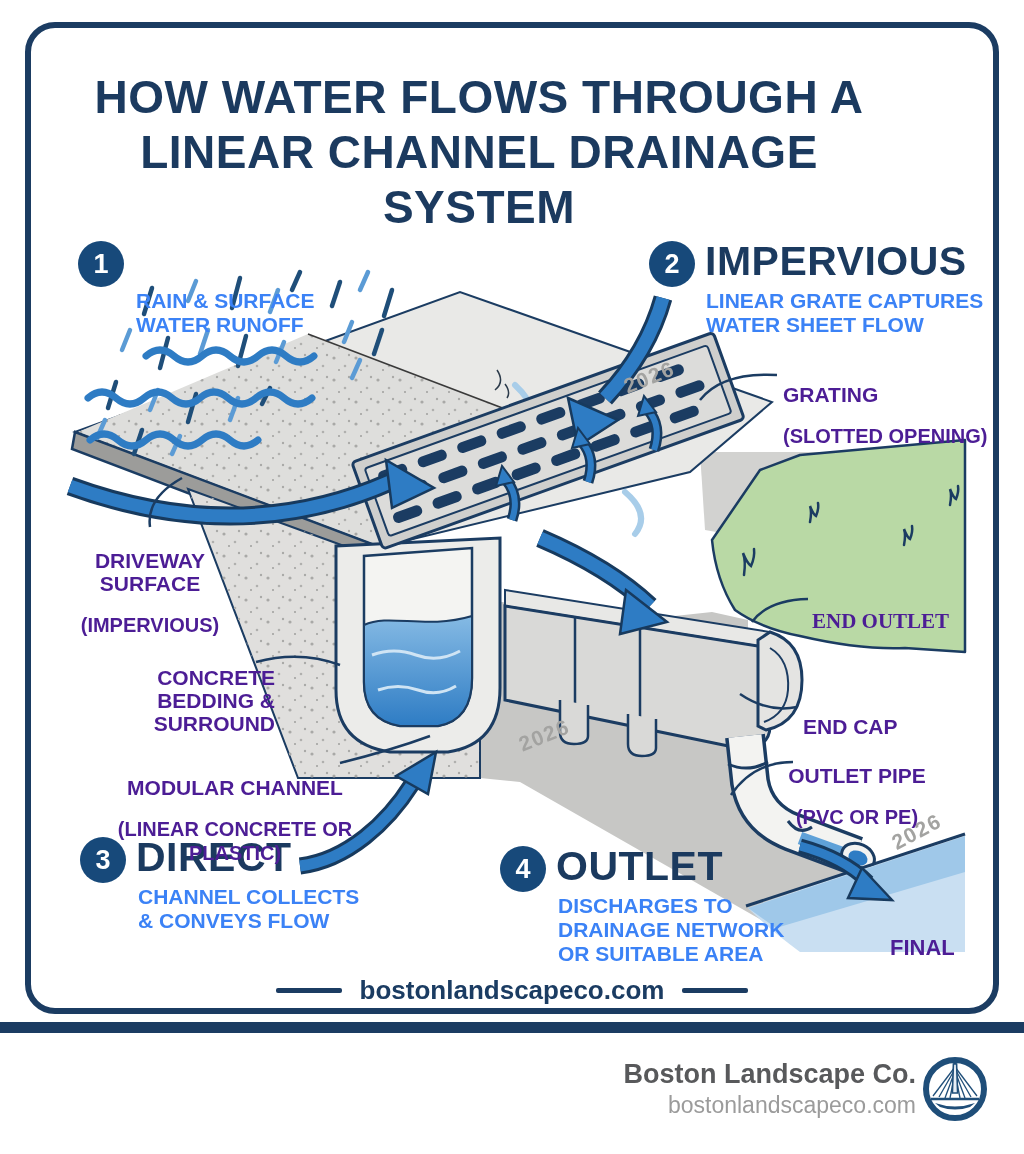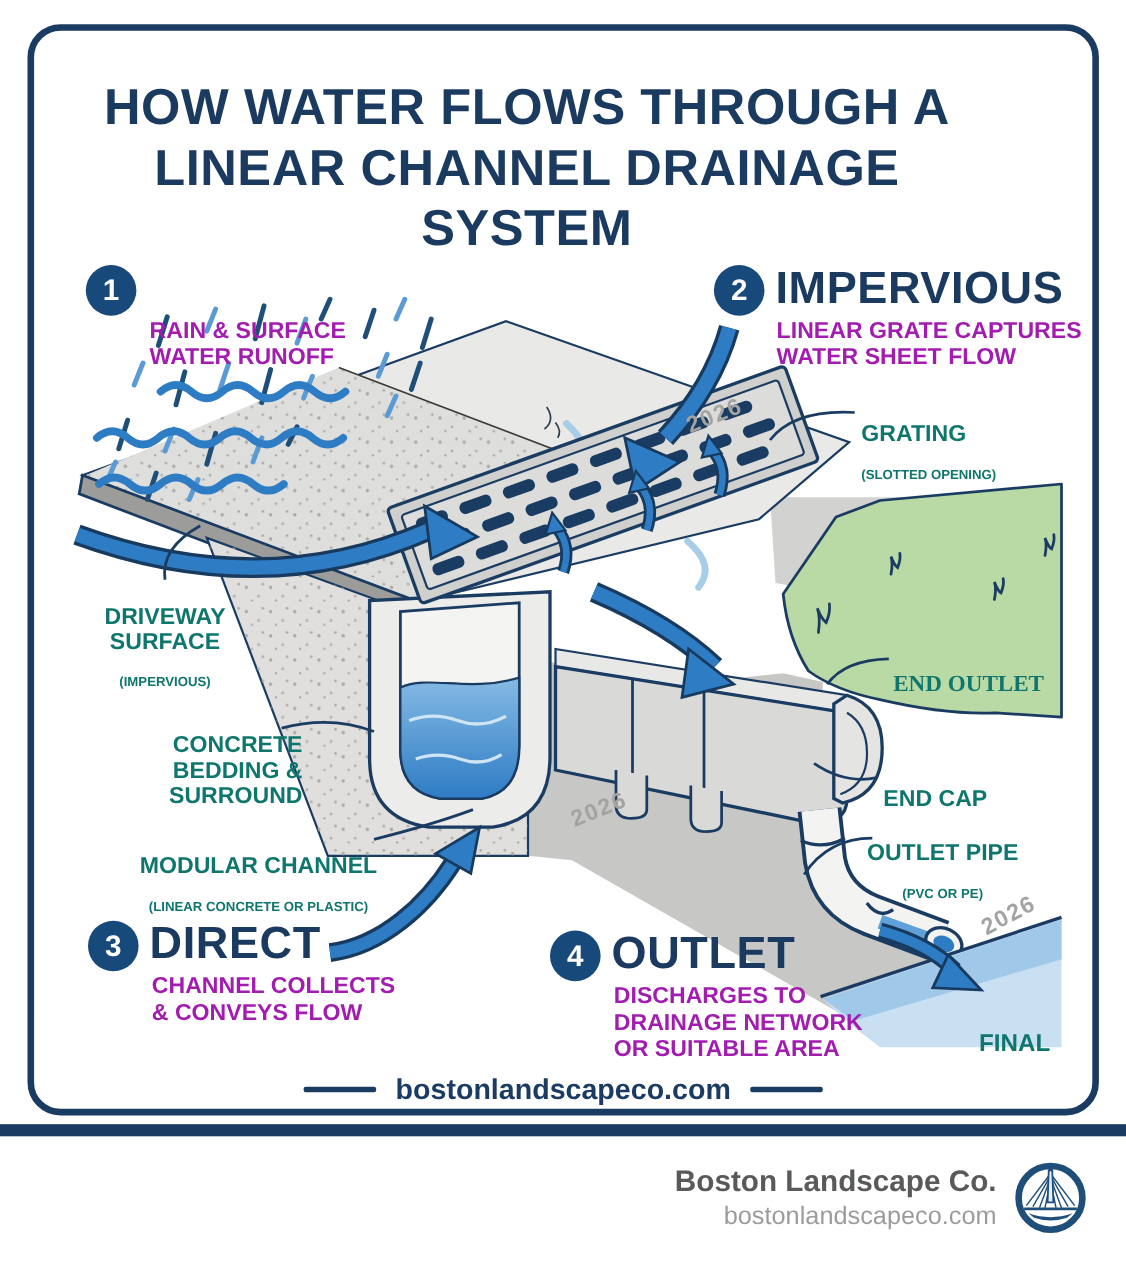--- a/index.html
+++ b/index.html
@@ -6,30 +6,30 @@
   .page{position:relative;width:1024px;height:1154px;background:#ffffff;overflow:hidden;
         font-family:"Liberation Sans",sans-serif;}
   .card{position:absolute;left:25px;top:22px;width:974px;height:992px;box-sizing:border-box;
         border:6px solid #1b3c62;border-radius:30px;background:transparent;}
   .title{position:absolute;left:25px;top:70px;width:820px;text-align:center;color:#1b3a5f;
          font-weight:700;font-size:46px;line-height:1.2;letter-spacing:.5px;white-space:pre-line;margin-left:44px;}
   .scene{position:absolute;left:0;top:0;width:1024px;height:1154px;}
   .step-circle{position:absolute;width:46px;height:46px;border-radius:50%;background:#17497a;
         color:#fff;font-size:27px;font-weight:800;display:flex;align-items:center;justify-content:center;}
   .step-name{position:absolute;color:#1b3a5f;font-size:41px;font-weight:800;letter-spacing:.5px;line-height:1;}
-  .step-desc{position:absolute;color:#a21caf;font-size:21px;font-weight:700;line-height:1.15;white-space:pre-line;}
-  .callout{position:absolute;color:#0f766e;font-weight:700;white-space:pre-line;}
+  .step-desc{position:absolute;color:#3b82f6;font-size:21px;font-weight:700;line-height:1.15;white-space:pre-line;}
+  .callout{position:absolute;color:#4c1d95;font-weight:700;white-space:pre-line;}
   .callout .t{font-size:21px;line-height:1.1;}
-  .callout .s{font-size:12px;line-height:1.2;}
+  .callout .s{font-size:20px;line-height:1.2;}
   .center{text-align:center;}
   .footer-site{position:absolute;left:25px;top:975px;width:974px;display:flex;align-items:center;
         justify-content:center;gap:18px;color:#1b3c62;font-size:26px;font-weight:700;}
   .dash{width:66px;height:5px;background:#1b3c62;border-radius:2px;}
   .navy-bar{position:absolute;left:0;top:1022px;width:1024px;height:11px;background:#1b3c62;}
-  .brand{position:absolute;right:34px;top:1052px;display:flex;align-items:center;gap:14px;}
+  .brand{position:absolute;right:34px;top:1052px;display:flex;align-items:center;gap:4px;}
   .brand-text{text-align:right;}
   .brand-name{font-size:27px;font-weight:700;color:#58595b;line-height:1.15;}
   .brand-url{font-size:23px;color:#9b9b9b;line-height:1.15;margin-top:2px;}
 </style>
 </head>
 <body>
 
 <div class="page">
 
   <div class="card"></div>

